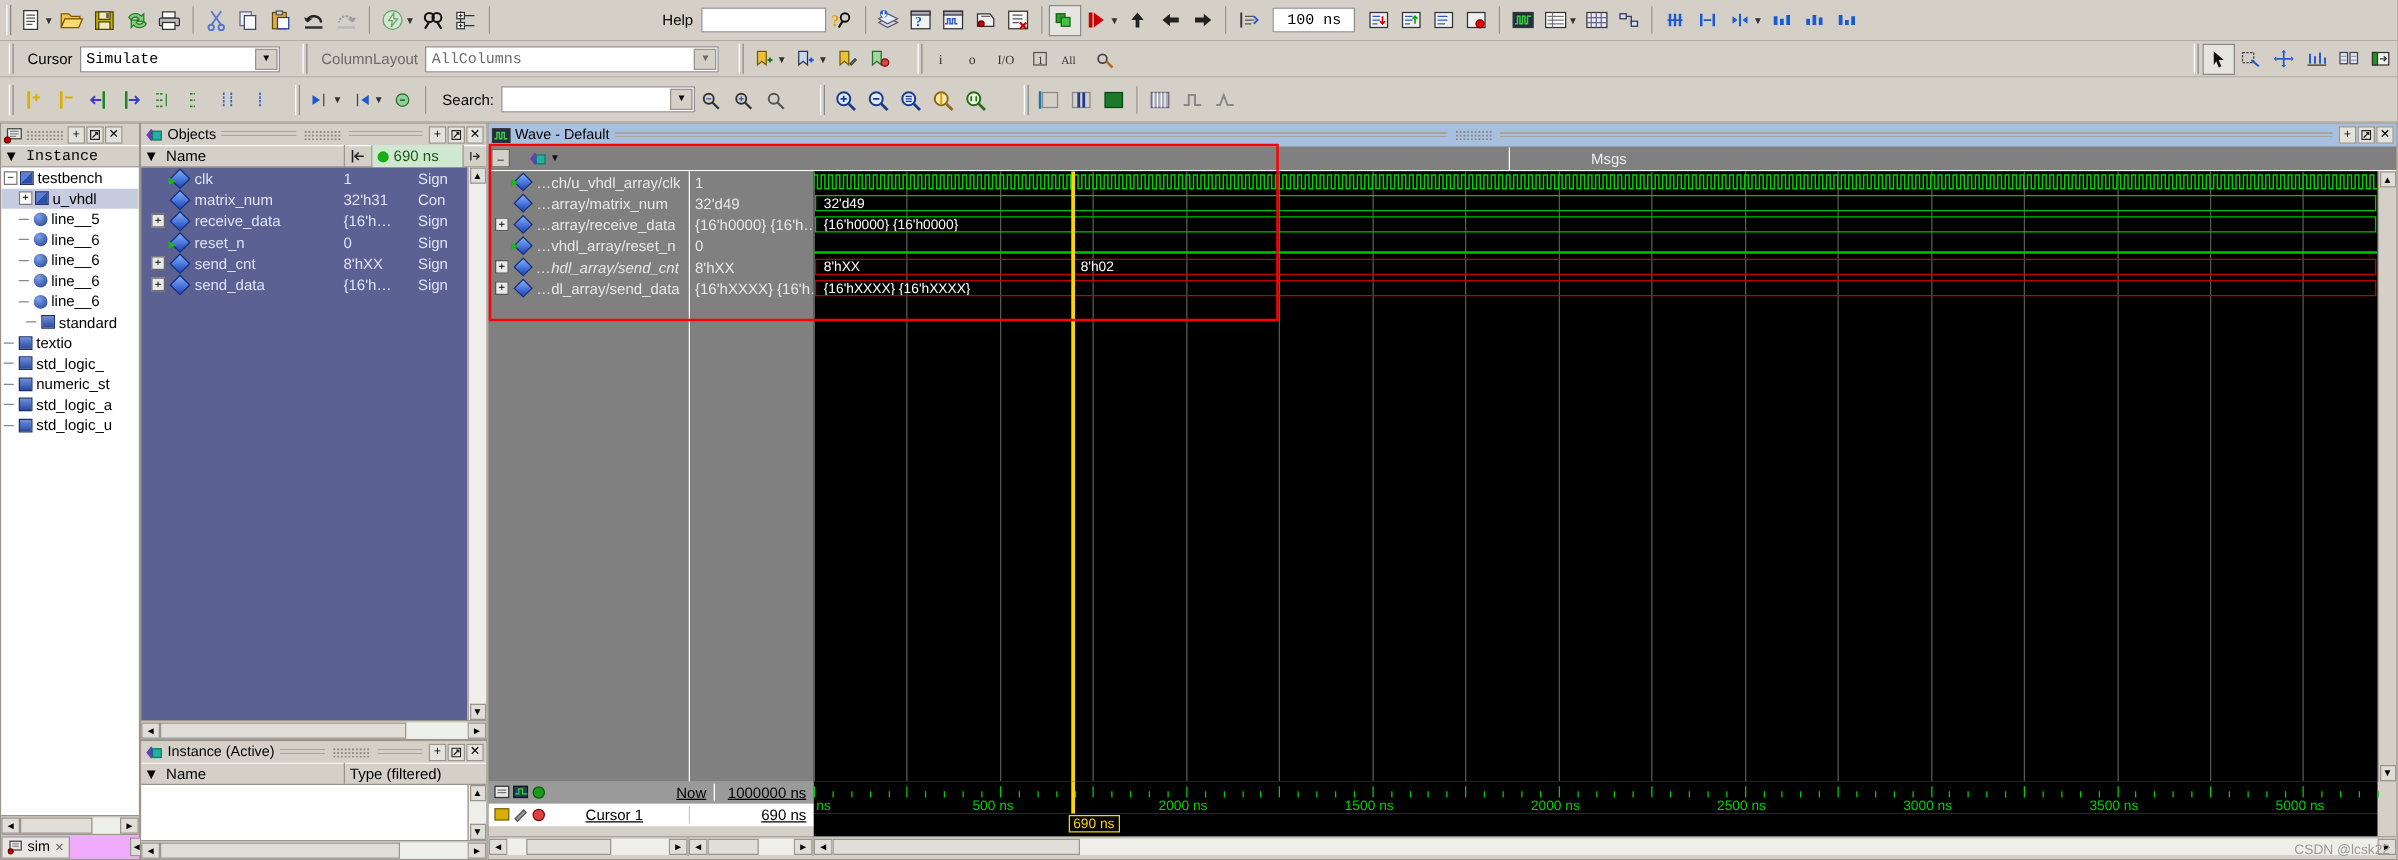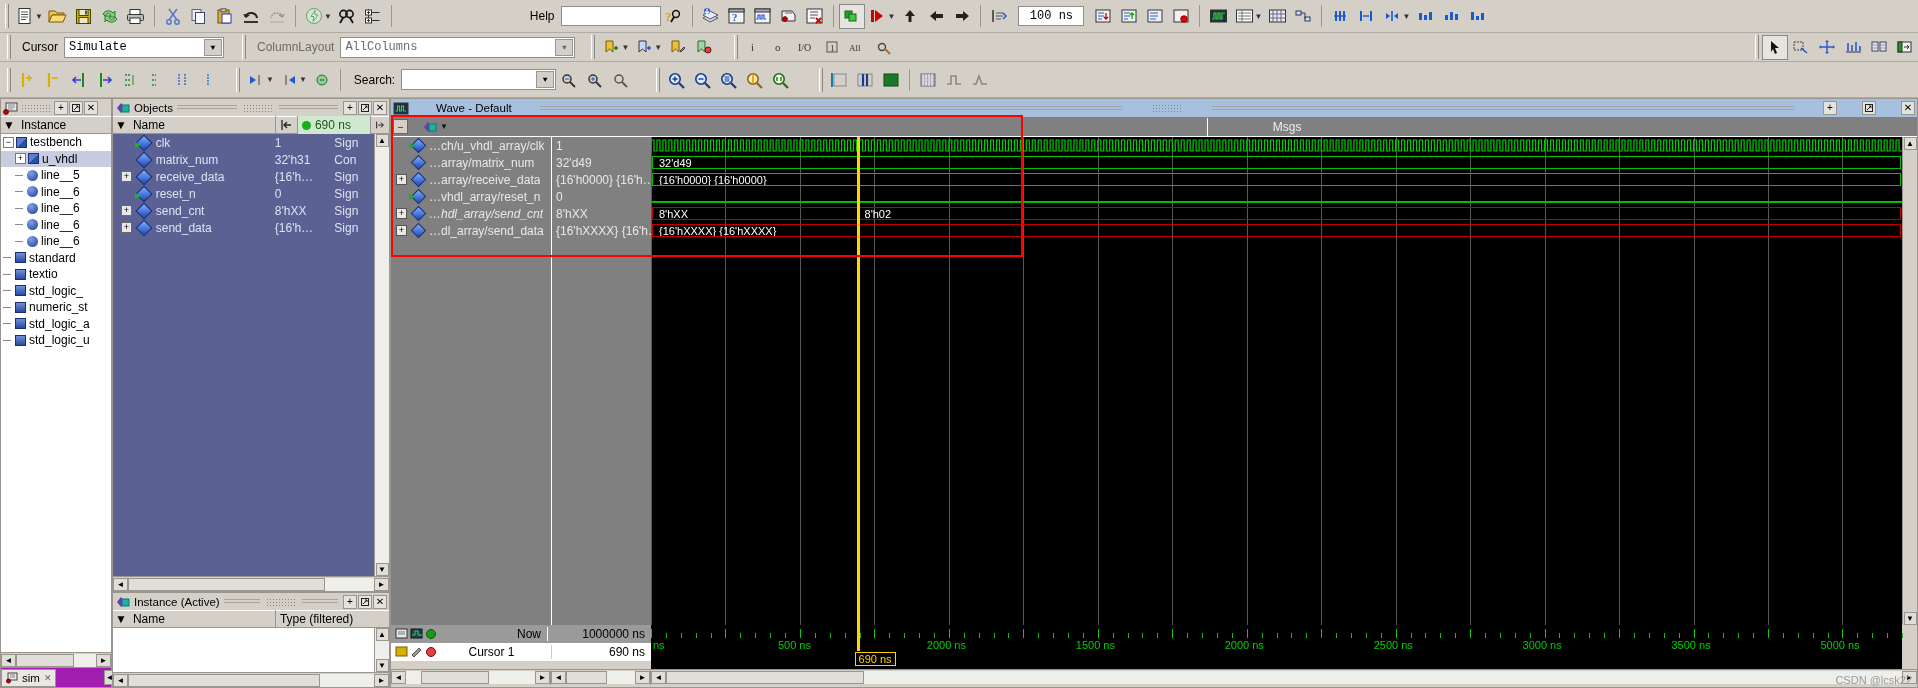--- a/index.html
+++ b/index.html
@@ -738,21 +738,21 @@
         <svg width="8" height="8" viewBox="0 0 8 8">
             <rect x="0.5" y="0.5" width="7" height="7" fill="none" stroke="#222"></rect>
             <path d="M2 6l4-4M4 2h2v2" stroke="#222" fill="none"></path>
           </svg>
       </div>
       <div class="hbtn">✕</div>
     </div>
 
     <div class="colhdr">
       <span style="padding:0 2px;">▼</span>
-      <span class="colcell" style="flex:1;border-right:none;">Instance</span>
+      <span class="colcell" style="flex:1;border-right:none;font-family:Liberation Mono, monospace;">Instance</span>
     </div>
 
     <div id="insttree">
         <div class="trow" style="padding-left: 2px;">
           <span class="tbox">−</span>
           <span class="icn-mod"></span>
           <span>testbench</span>
         </div>
         <div class="trow sel" style="padding-left: 14px;">
           <span class="tbox">+</span>
@@ -777,21 +777,21 @@
         <div class="trow" style="padding-left: 14px;">
           <span class="tline" style="margin-right:4px;"></span>
           <span class="icn-ball"></span>
           <span>line__6</span>
         </div>
         <div class="trow" style="padding-left: 14px;">
           <span class="tline" style="margin-right:4px;"></span>
           <span class="icn-ball"></span>
           <span>line__6</span>
         </div>
-        <div class="trow" style="padding-left: 2px;">
+        <div class="trow" style="padding-left: 20px;">
           <span class="tline" style="margin-right:4px;"></span>
           <span class="icn-pkg"></span>
           <span>standard</span>
         </div>
         <div class="trow" style="padding-left: 2px;">
           <span class="tline" style="margin-right:4px;"></span>
           <span class="icn-pkg"></span>
           <span>textio</span>
         </div>
         <div class="trow" style="padding-left: 2px;">
@@ -817,21 +817,21 @@
       </div>
 
     <div class="hscroll">
       <div class="sbtn">◄</div>
       <div class="strack">
         <div class="sthumb" style="width:72%;"></div>
       </div>
       <div class="sbtn">►</div>
     </div>
 
-    <div style="height:20px;background:#a21caf;border-top:1px solid #9a968e;display:flex;align-items:center;gap:24px;">
+    <div style="height:20px;background:#f0abfc;border-top:1px solid #9a968e;display:flex;align-items:center;gap:24px;">
       <div style="display:flex;align-items:center;border:1px solid #9a968e;background:#e9e7e1;height:18px;padding:0 4px;">
         <span style="display:inline-flex;margin-right:3px;">
           <svg width="13" height="12" viewBox="0 0 13 12">
               <rect x="2" y="1" width="9" height="7" fill="#e8e8e8" stroke="#444"></rect>
               <path d="M4 3h5M4 5h5" stroke="#888"></path>
               <circle cx="2.5" cy="9" r="2" fill="#c00" stroke="#600"></circle>
             </svg>
         </span>
         <span style="font-size:11.5px;">sim</span>
         <span style="margin-left:4px;font-size:9px;color:#666;">✕</span>
@@ -1001,21 +1001,21 @@
         <div class="sbtn">◄</div>
         <div class="strack">
           <div class="sthumb" style="width:78%;"></div>
         </div>
         <div class="sbtn">►</div>
       </div>
     </div>
   </div>
 
   <div class="panel" id="wavepanel">
-    <div class="panelhdr" style="background:#a8c0e0;height:18px;gap:24px;">
+    <div class="panelhdr" style="background:#a8c0e0;height:18px;">
       <span style="display:inline-flex;margin-right:3px;">
         <svg class="svgicon" width="16" height="13" viewBox="0 0 16 13">
             <rect x="1" y="1" width="14" height="11" fill="#203040" stroke="#333"></rect>
             <path d="M2.5 9h2V4h2v5h2V4h2v5h2.5" stroke="#3ad03a" fill="none" stroke-width="1.1"></path>
           </svg>
       </span>
       <span style="font-size:11.5px;">Wave - Default</span>
       <span class="hdrline"></span>
       <span class="hdrdots"></span>
       <span class="hdrline"></span>
@@ -1150,37 +1150,37 @@
         </div>
       <div class="vscroll" style="background:#d4d0c8;">
         <div class="vbtn">▲</div>
         <div style="flex:1"></div>
         <div class="vbtn">▼</div>
       </div>
     <div class="redbox" style="left: 0px; top: -22px; width: 632.321px; height: 142px;"></div>
       </div>
 
     <div style="display:flex;">
-      <div style="width:260px;">
+      <div style="width:260px;text-decoration:underline;">
         <div class="nowrow">
           <span style="display:inline-flex;gap:2px;margin-left:4px;">
             <svg width="13" height="12" viewBox="0 0 13 12">
                 <rect x="1" y="1" width="11" height="9" fill="#e8e8e8" stroke="#333"></rect>
                 <path d="M3 4h7M3 6h7" stroke="#777"></path>
               </svg>
             <svg width="13" height="12" viewBox="0 0 13 12">
                 <rect x="1" y="1" width="11" height="9" fill="#204060" stroke="#111"></rect>
                 <path d="M2 7h3V3h3v4h4" stroke="#3ad03a" fill="none"></path>
               </svg>
             <svg width="13" height="12" viewBox="0 0 13 12">
                 <circle cx="6" cy="6" r="4.5" fill="#1a9a1a" stroke="#0a5a0a"></circle>
               </svg>
           </span>
           <span style="flex:1;text-align:right;padding-right:6px;">Now</span>
-          <span style="width:104px;text-align:right;padding-right:6px;border-left:1px solid #fff;">1000000 ns</span>
+          <span style="width:80px;text-align:right;padding-right:6px;border-left:1px solid #fff;">1000000 ns</span>
         </div>
         <div class="cursorrow">
           <span style="display:inline-flex;gap:2px;margin-left:4px;">
             <svg width="13" height="12" viewBox="0 0 13 12">
                 <rect x="1" y="1" width="11" height="9" fill="#d8b000" stroke="#7a5a00"></rect>
               </svg>
             <svg width="13" height="12" viewBox="0 0 13 12">
                 <path d="M2 9l7-7 2 2-7 7z" fill="#999" stroke="#555"></path>
               </svg>
             <svg width="13" height="12" viewBox="0 0 13 12">

